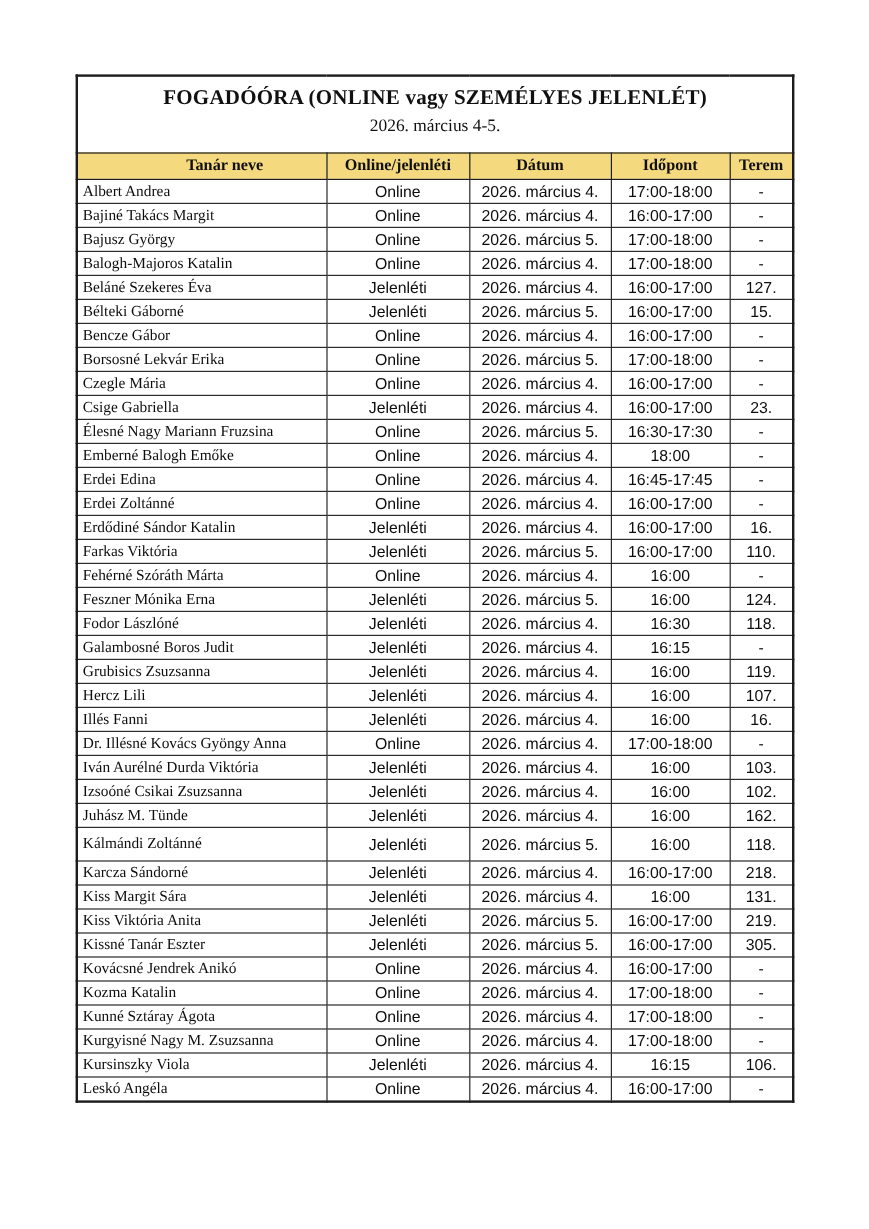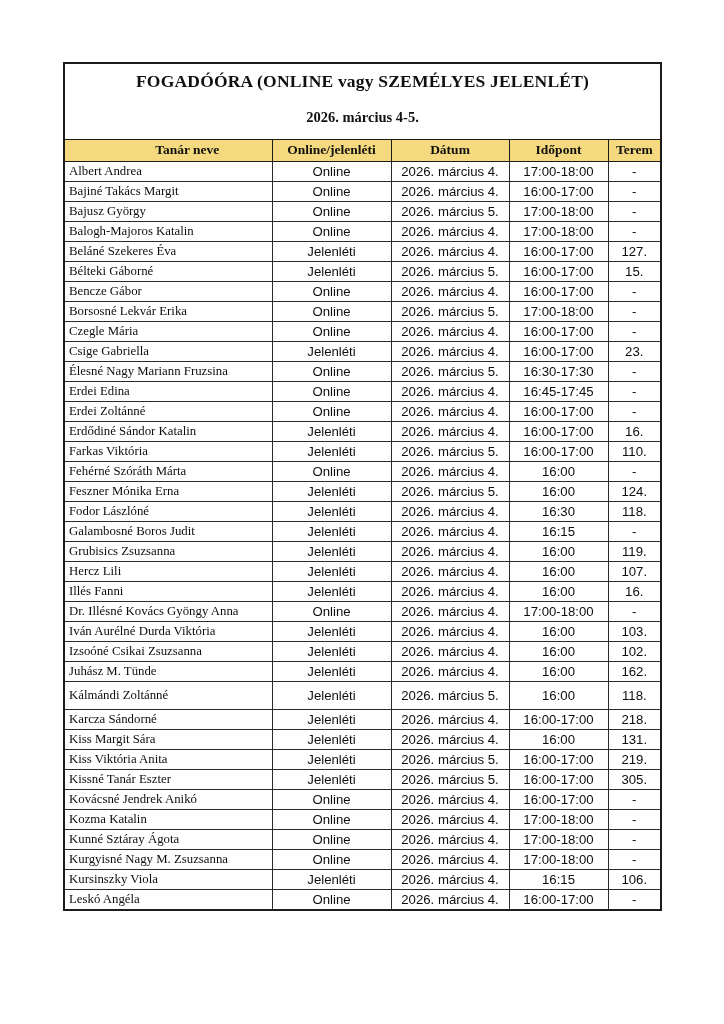--- a/index.html
+++ b/index.html
@@ -30,24 +30,24 @@
   .doc-title {
     font-family: "Liberation Serif", serif;
     font-weight: bold;
     font-size: 17.5px;
     color: #101010;
     letter-spacing: 0.2px;
     line-height: 1.25;
   }
   .doc-subtitle {
     font-family: "Liberation Serif", serif;
-    font-weight: bold;
+    font-weight: normal;
     font-size: 14.5px;
     color: #101010;
-    margin-top: 16px;
+    margin-top: 4px;
   }
   tr.head-row th {
     border: 1.5px solid #1c1c1c;
     font-family: "Liberation Serif", serif;
     font-weight: bold;
     font-size: 13.5px;
     color: #101010;
     height: 21px;
     padding: 0 2px;
     text-align: center;
@@ -172,20 +172,27 @@
           <td class="cell-room">23.</td>
         </tr>
         <tr>
           <td class="cell-name">Élesné Nagy Mariann Fruzsina</td>
           <td class="cell-mode">Online</td>
           <td class="cell-date">2026. március 5.</td>
           <td class="cell-time">16:30-17:30</td>
           <td class="cell-room">-</td>
         </tr>
         <tr>
+          <td class="cell-name">Emberné Balogh Emőke</td>
+          <td class="cell-mode">Online</td>
+          <td class="cell-date">2026. március 4.</td>
+          <td class="cell-time">18:00</td>
+          <td class="cell-room">-</td>
+        </tr>
+        <tr>
           <td class="cell-name">Erdei Edina</td>
           <td class="cell-mode">Online</td>
           <td class="cell-date">2026. március 4.</td>
           <td class="cell-time">16:45-17:45</td>
           <td class="cell-room">-</td>
         </tr>
         <tr>
           <td class="cell-name">Erdei Zoltánné</td>
           <td class="cell-mode">Online</td>
           <td class="cell-date">2026. március 4.</td>

